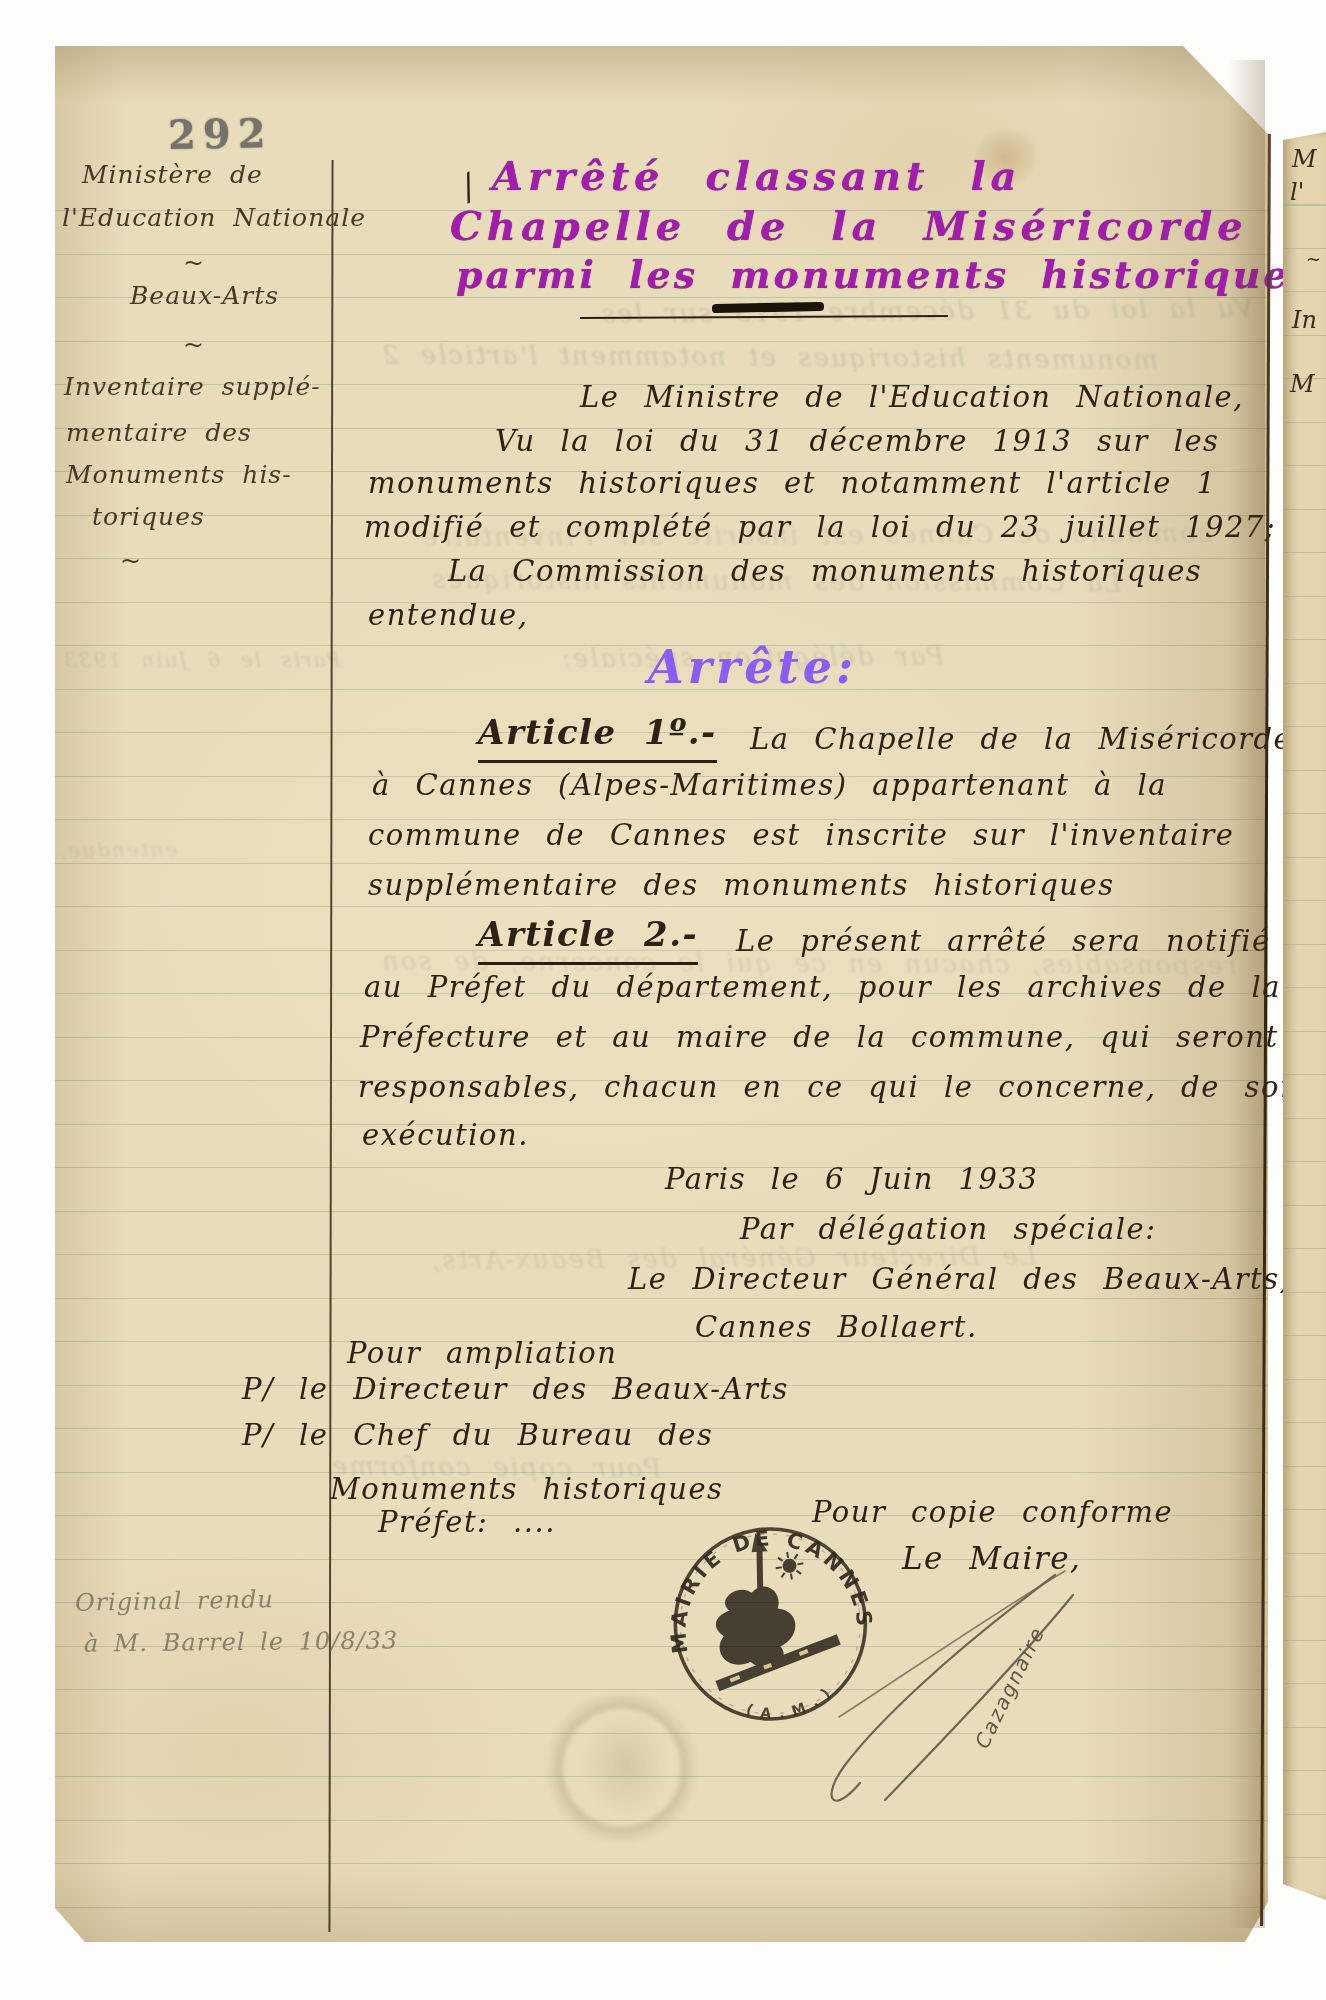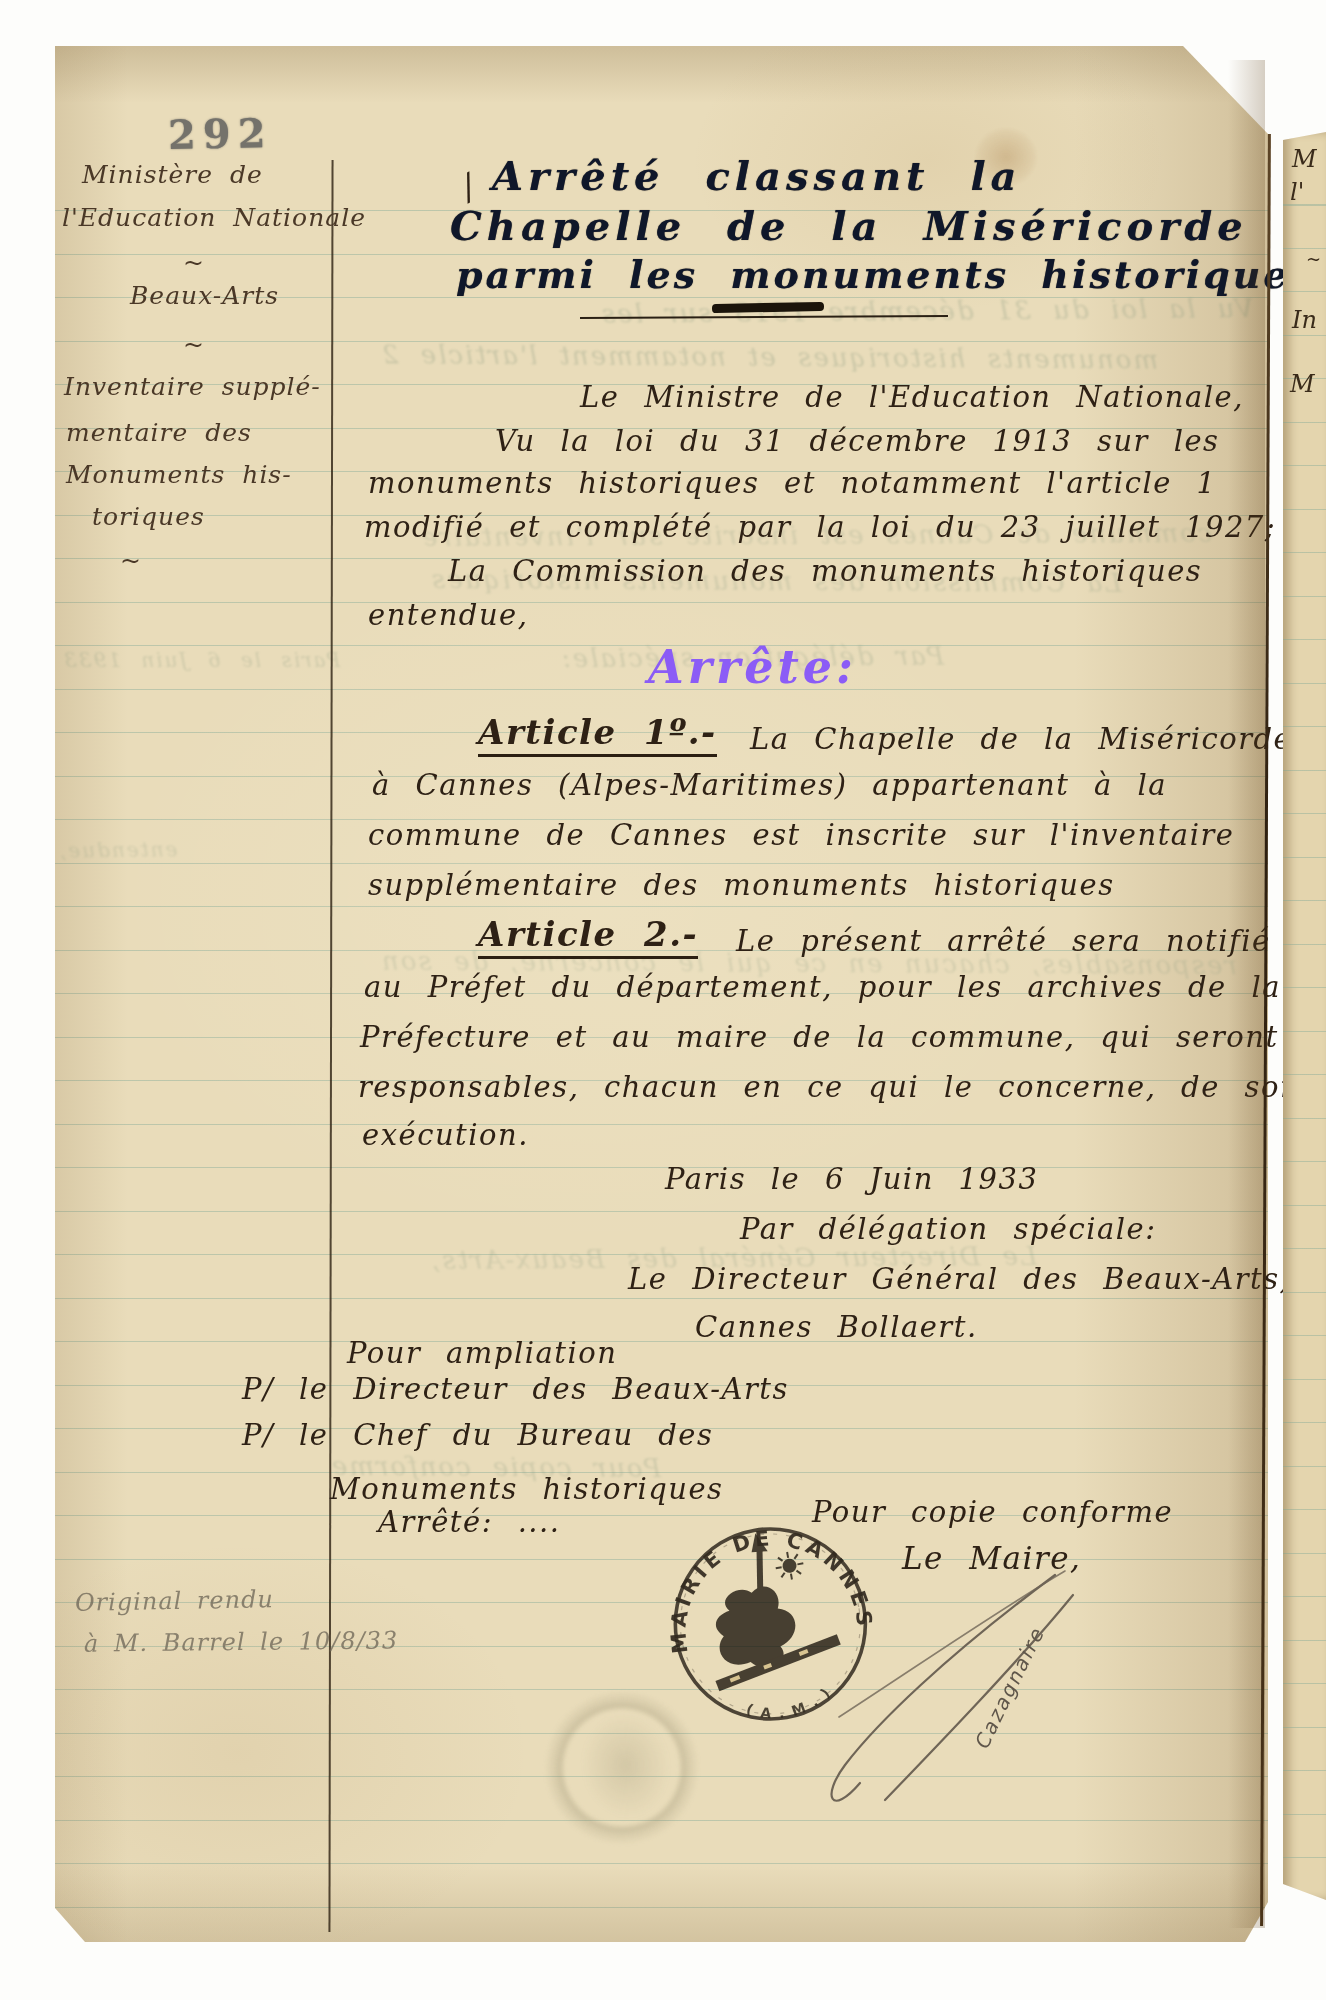--- a/index.html
+++ b/index.html
@@ -24,26 +24,26 @@
   .gutterline{position:absolute;left:1264px;top:134px;width:3px;height:1792px;
         background:linear-gradient(180deg,#5d4527,#2e2011 40%,#4a3419);transform:rotate(.25deg);}
   .guttershadow{position:absolute;left:1228px;top:60px;width:37px;height:1868px;pointer-events:none;
         background:linear-gradient(90deg,rgba(0,0,0,0),rgba(95,65,25,.25));}
   .vline{position:absolute;left:330px;top:160px;width:2px;height:1772px;background:rgba(48,35,20,.82);
         transform:rotate(.10deg);}
   .hand{position:absolute;font-style:italic;color:#2e2115;white-space:nowrap;
         letter-spacing:1.5px;word-spacing:14px;}
   .body-l{font-size:29px;}
   .mnote{font-size:25px;color:#4a3827;letter-spacing:1px;word-spacing:8px;}
-  .title-l{font-size:40px;font-weight:bold;color:#0f172a;letter-spacing:5px;word-spacing:22px;
+  .title-l{font-size:40px;font-weight:bold;color:#a21caf;letter-spacing:5px;word-spacing:22px;
         text-shadow:0 0 1px rgba(36,26,15,.65);}
   .pagenum{position:absolute;left:168px;top:110px;font-family:"DejaVu Serif","Liberation Serif",serif;
         font-weight:bold;font-size:40px;color:#74726b;letter-spacing:7px;
         text-shadow:0 0 2px rgba(110,108,100,.8);transform:rotate(-1deg);}
-  .artlabel{font-size:34px;font-weight:bold;border-bottom:3px solid #2b1f12;padding-bottom:2px;}
+  .artlabel{font-size:34px;font-weight:bold;border-bottom:3px solid #2b1f12;padding-bottom:8px;}
   .rule-thick{position:absolute;height:9px;background:#1b140b;border-radius:4px;}
   .rule-thin{position:absolute;height:2px;background:#2a2014;}
   .ghost{position:absolute;font-style:italic;color:#87987e;opacity:.30;filter:blur(1px);
         white-space:nowrap;letter-spacing:2px;word-spacing:10px;font-size:26px;pointer-events:none;}
   .pencil{position:absolute;font-style:italic;font-size:24px;color:rgba(112,104,88,.78);
         white-space:nowrap;letter-spacing:1px;word-spacing:6px;}
   .stain{position:absolute;left:975px;top:128px;width:62px;height:58px;border-radius:50%;
         background:radial-gradient(ellipse at 50% 50%, rgba(152,102,45,.26), rgba(152,102,45,.08) 58%, rgba(0,0,0,0) 75%);
         filter:blur(1px);}
   .ghost-stamp{position:absolute;left:515px;top:1682px;width:215px;height:182px;pointer-events:none;
@@ -124,21 +124,21 @@
 
   <span class="hand body-l" style="left:665px;top:1162px;">Paris le 6 Juin 1933</span>
   <span class="hand body-l" style="left:740px;top:1212px;">Par délégation spéciale:</span>
   <span class="hand body-l" style="left:628px;top:1262px;">Le Directeur Général des Beaux-Arts,</span>
   <span class="hand body-l" style="left:695px;top:1310px;">Cannes Bollaert.</span>
 
   <span class="hand body-l" style="left:347px;top:1336px;">Pour ampliation</span>
   <span class="hand body-l" style="left:242px;top:1372px;">P/ le Directeur des Beaux-Arts</span>
   <span class="hand body-l" style="left:242px;top:1418px;">P/ le Chef du Bureau des</span>
   <span class="hand body-l" style="left:330px;top:1462px;margin-top:10px;">Monuments historiques</span>
-  <span class="hand body-l" style="left:378px;top:1505px;">Arrêté: ....</span>
+  <span class="hand body-l" style="left:378px;top:1505px;">Préfet: ....</span>
 
   <span class="hand body-l" style="left:812px;top:1495px;">Pour copie conforme</span>
   <span class="hand body-l" style="left:902px;top:1540px;font-size:31px;">Le Maire,</span>
 
   <span class="pencil" style="left:75px;top:1587px;transform:rotate(-1deg);">Original rendu</span>
   <span class="pencil" style="left:84px;top:1628px;transform:rotate(-.6deg);">à M. Barrel le 10/8/33</span>
 
   <svg viewBox="0 0 220 220" style="position:absolute;left:660px;top:1512px;width:220px;height:220px;opacity:.92;mix-blend-mode:multiply;">
     <g transform="rotate(-10 110 110)">
       <defs>

